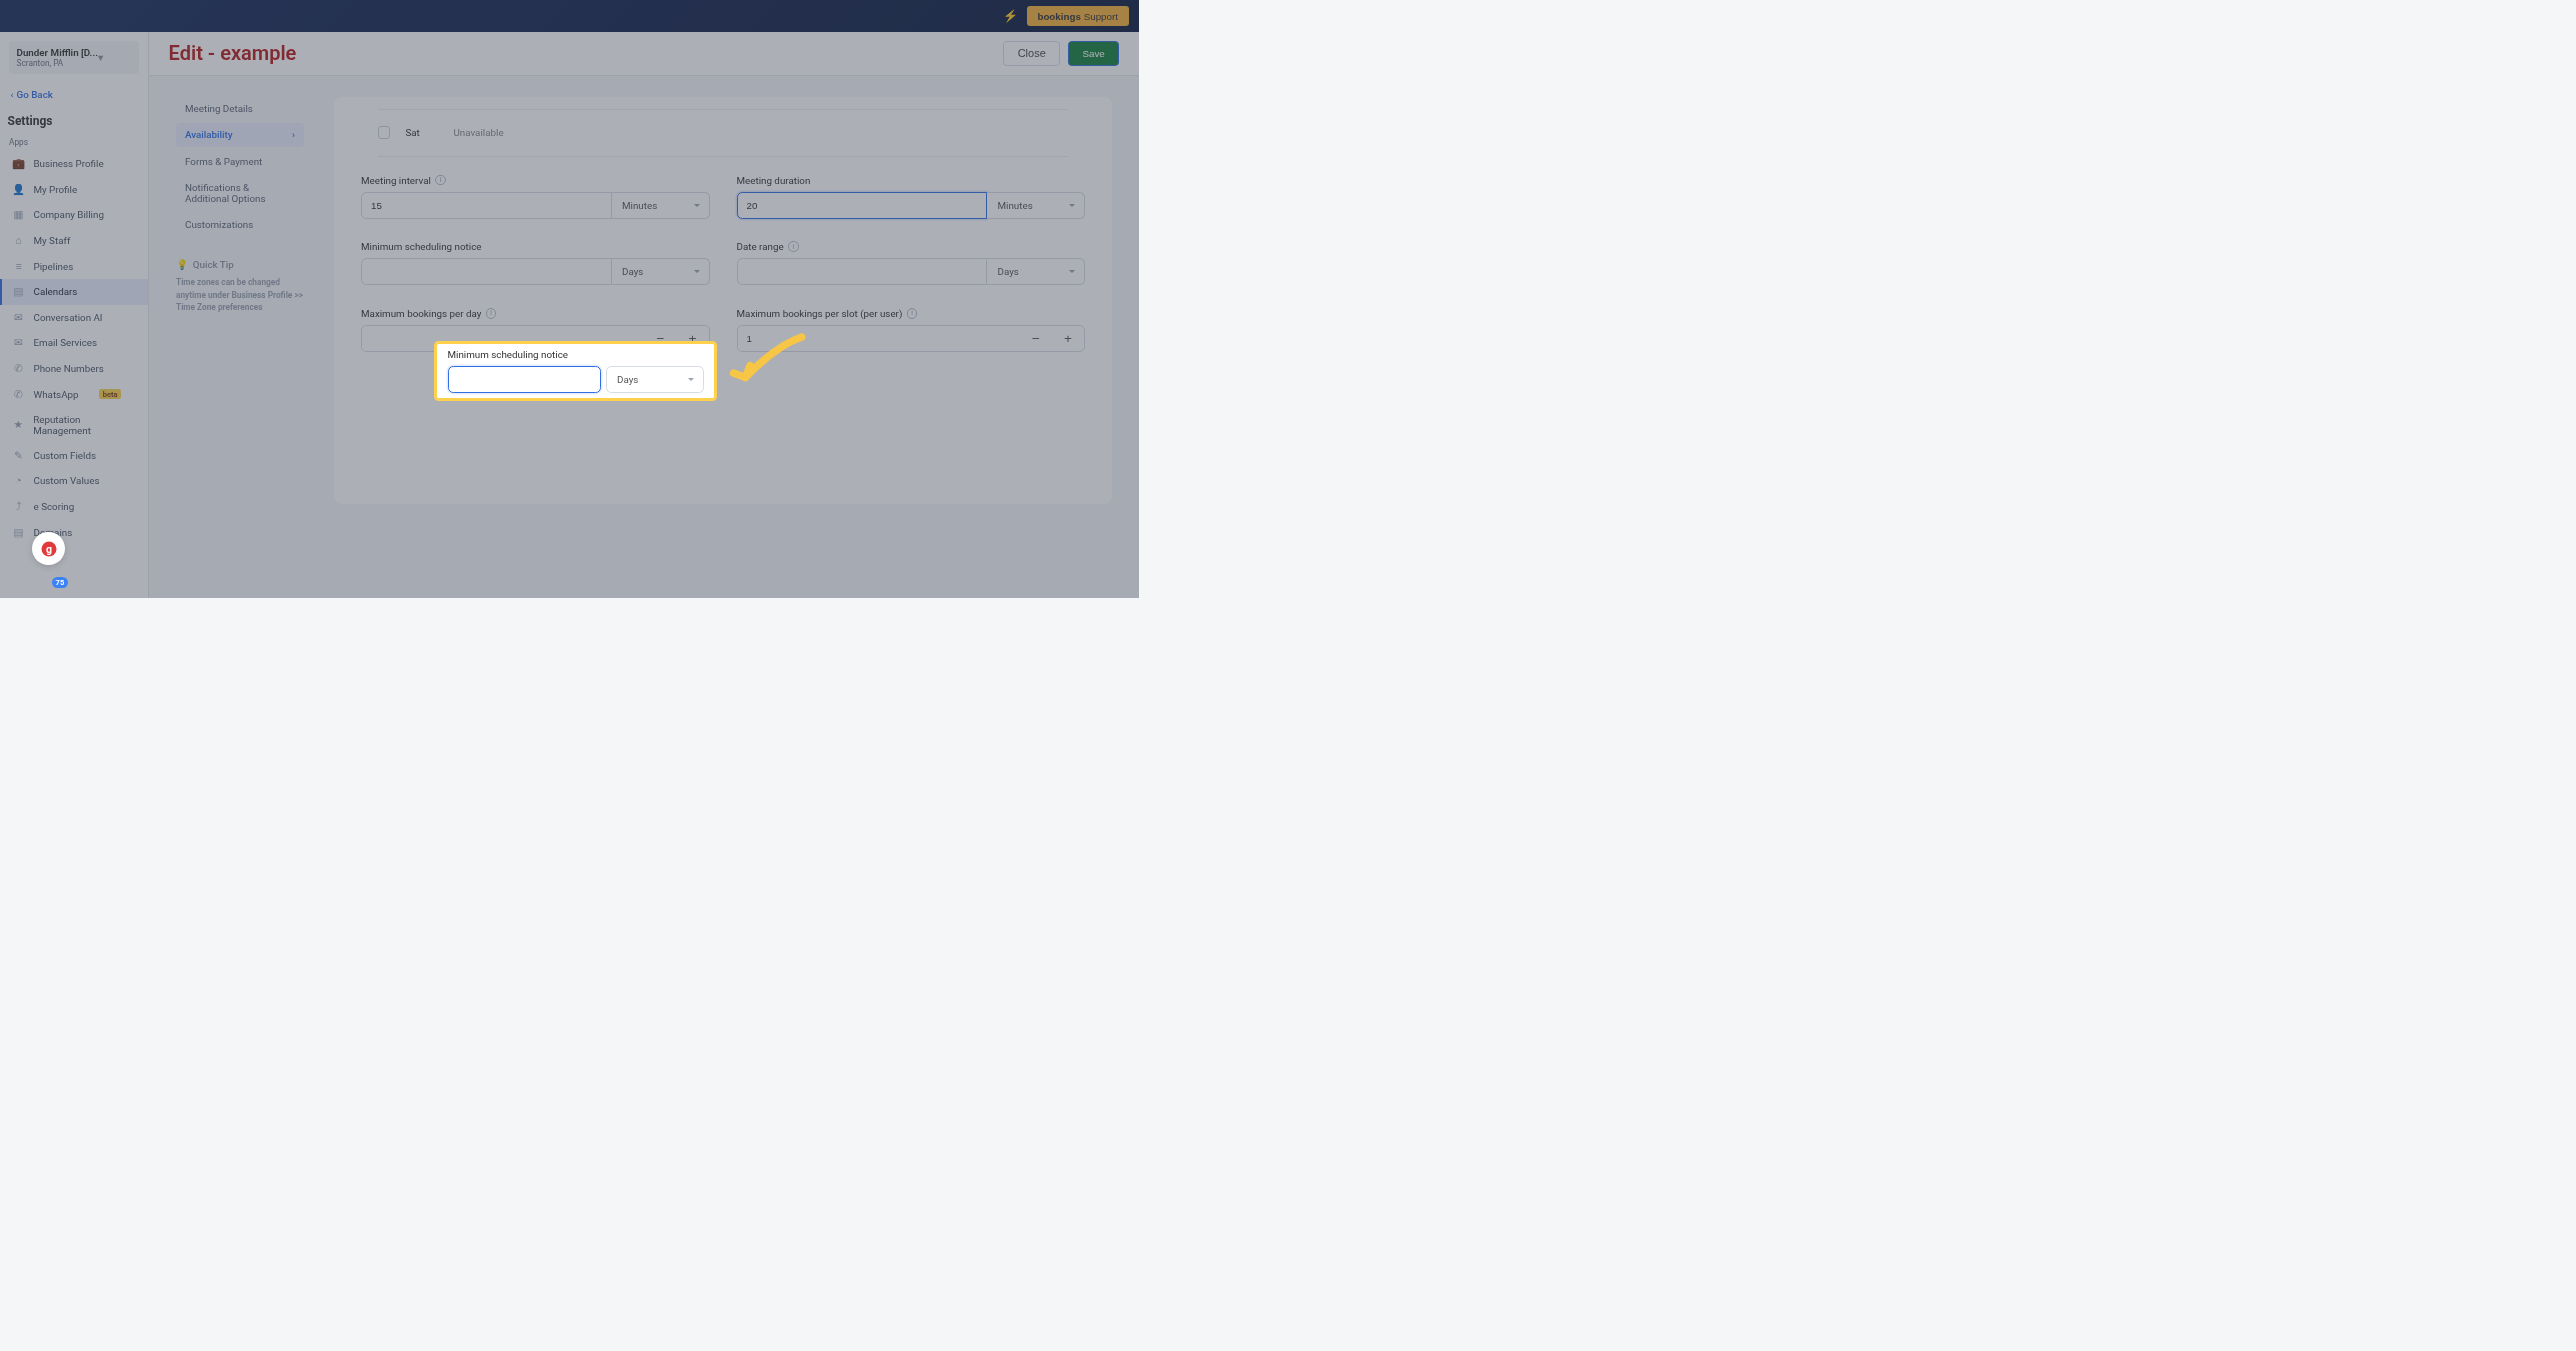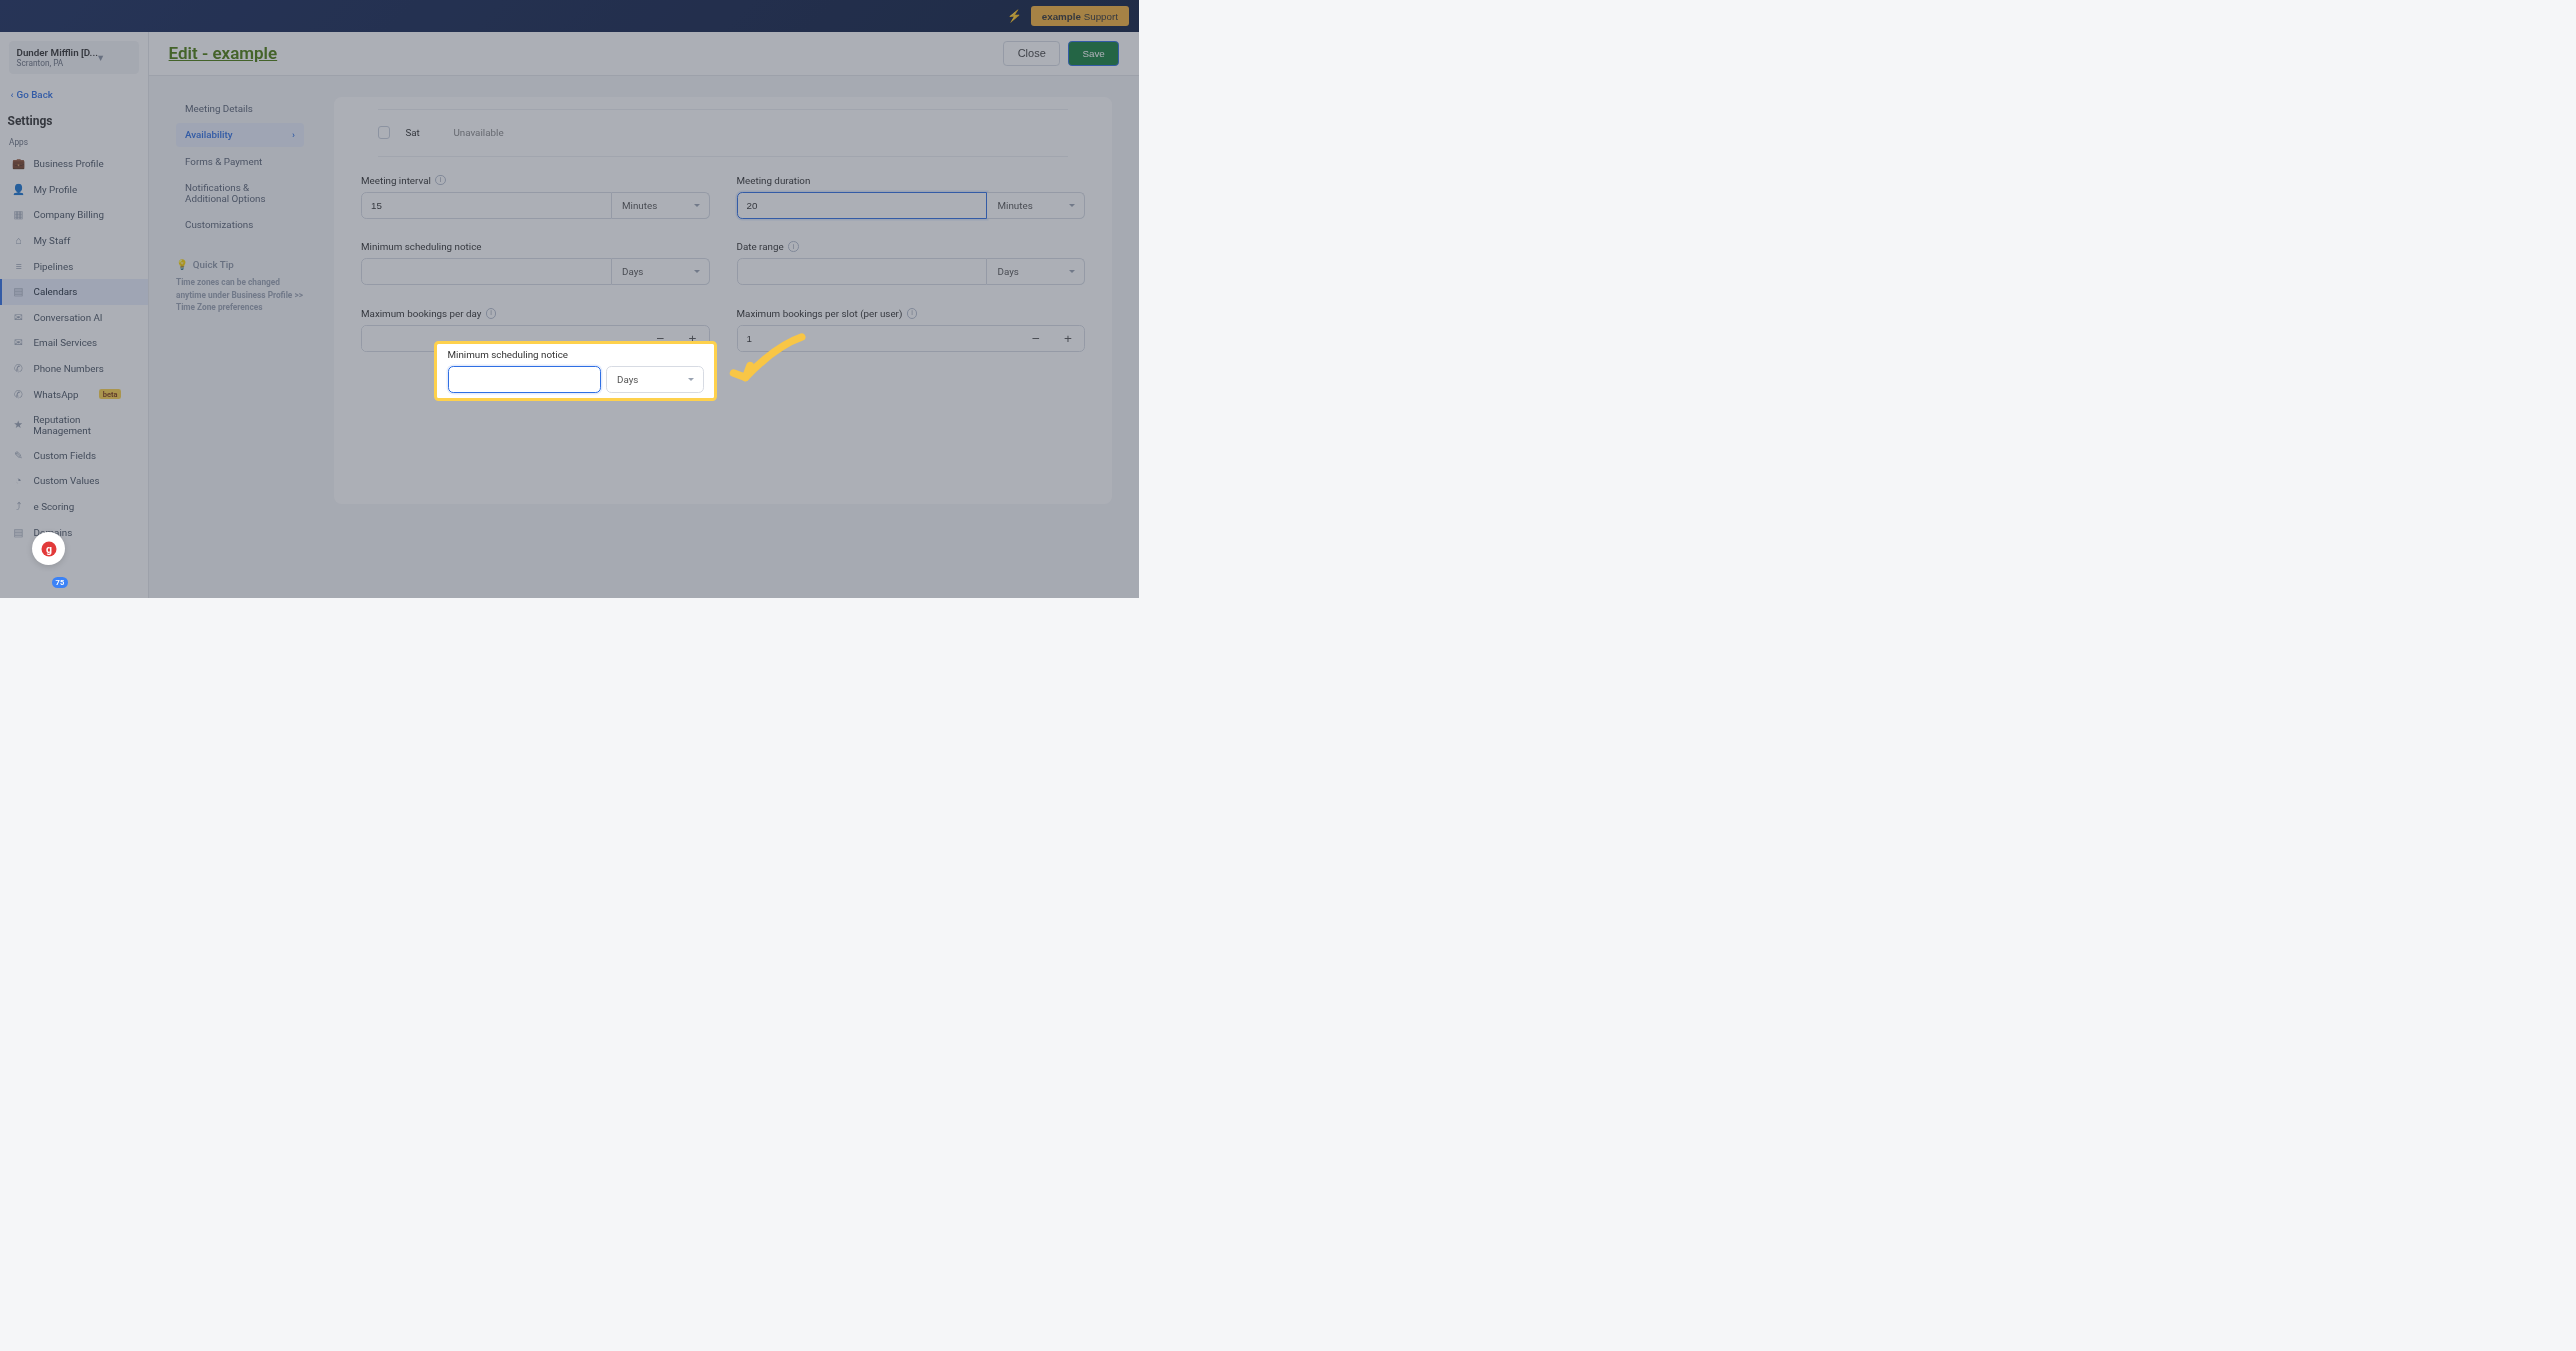--- a/index.html
+++ b/index.html
@@ -103,21 +103,21 @@
     }
     .main { flex: 1; background: #f5f6f8; display: flex; flex-direction: column; overflow: hidden; }
     .page-header {
       padding: 9px 19.6px;
       background: #fff;
       display: flex;
       align-items: center;
       justify-content: space-between;
       border-bottom: 0.8px solid #e5e7eb;
     }
-    .page-title { font-size: 17px; font-weight: 600; color: #4d7c0f; text-decoration: underline; }
+    .page-title { font-size: 20px; font-weight: 600; color: #b91c1c; }
     .header-actions { display: flex; gap: 7.5px; }
     .btn-close {
       background: #fff;
       border: 0.8px solid #d7dbe3;
       border-radius: 3.8px;
       padding: 5.3px 13.6px;
       font-size: 11px;
       color: #444;
       cursor: pointer;
     }
@@ -344,21 +344,21 @@
       pointer-events: none;
     }
   </style>
 </head>
 <body>
 
 <div class="top-banner">
   <div class="top-banner-left"></div>
   <div class="top-banner-right">
     <span class="bolt">⚡</span>
-    <button class="support-btn"><b>example</b><span> Support</span></button>
+    <button class="support-btn"><b>bookings</b><span> Support</span></button>
   </div>
 </div>
 
 <div class="layout">
 
   <div class="sidebar">
     <div class="org-box">
       <div>
         <div class="org-name">Dunder Mifflin [D...</div>
         <div class="org-sub">Scranton, PA</div>

